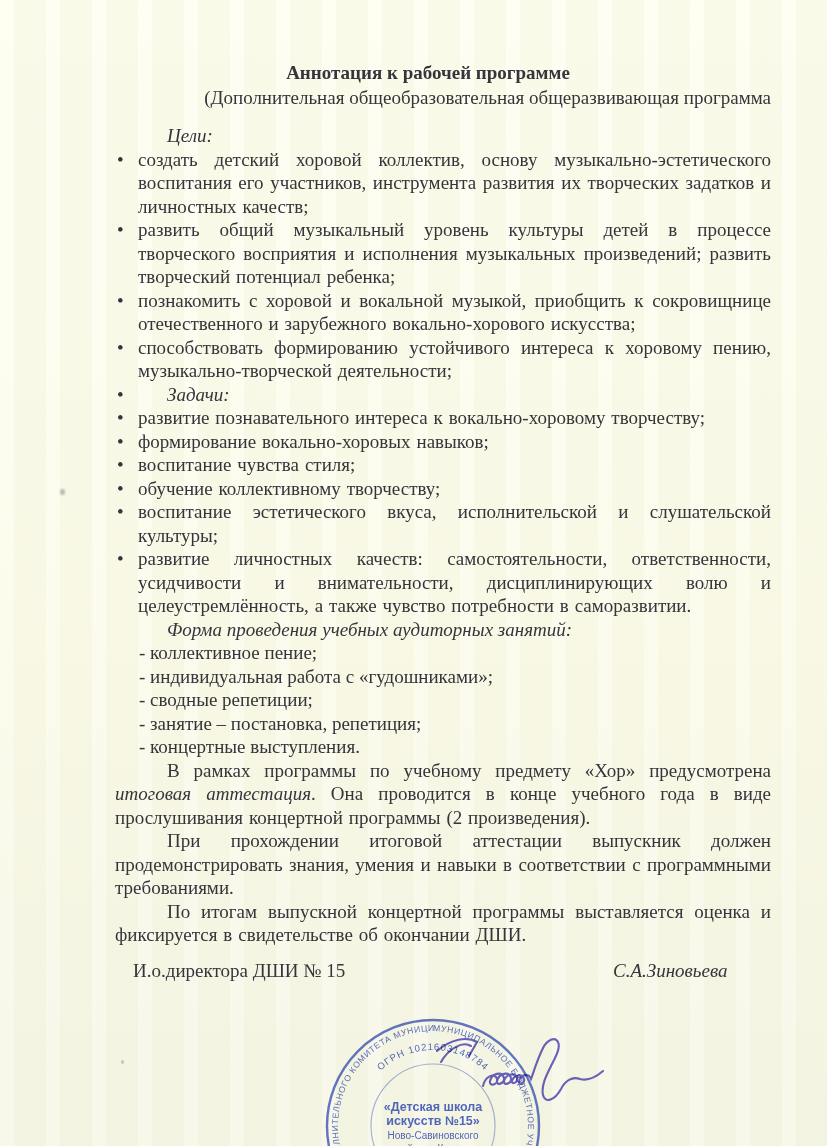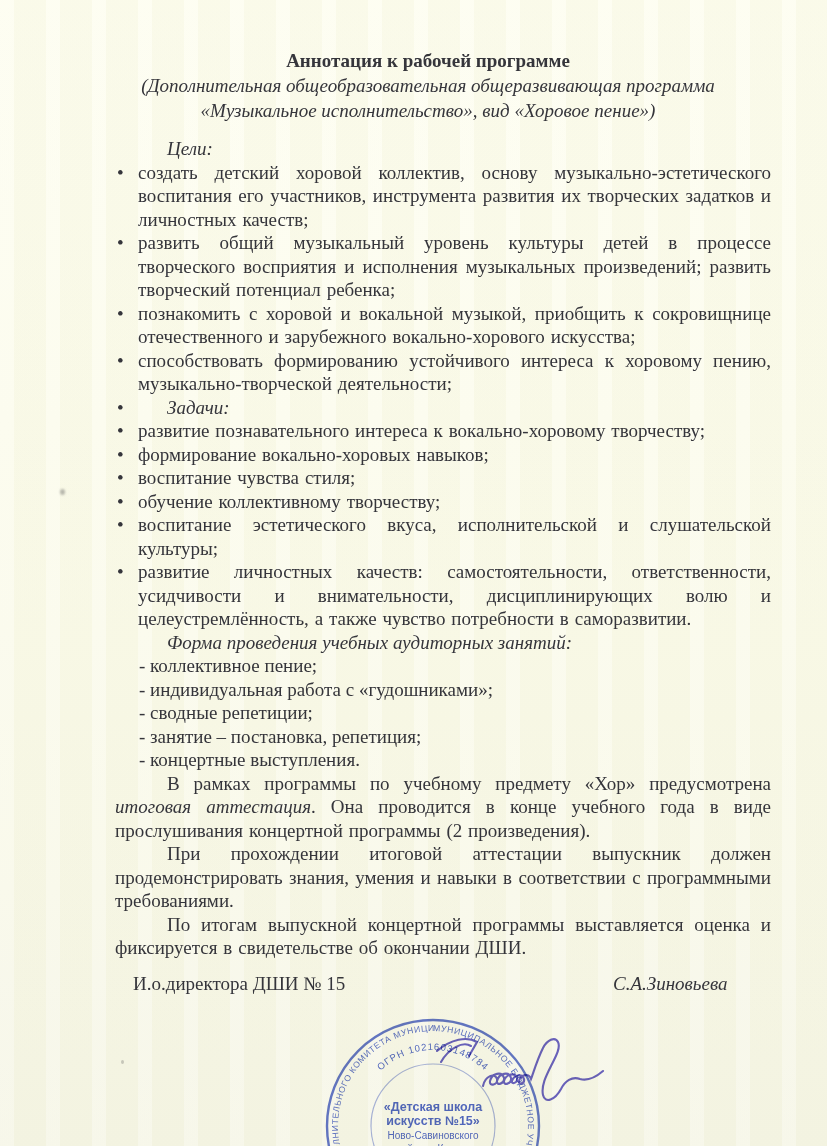--- a/index.html
+++ b/index.html
@@ -8,26 +8,26 @@
     width:827px;height:1146px;
     background:#fcfcec;
     background-image:
       repeating-linear-gradient(90deg, rgba(255,255,255,.25) 0 14px, rgba(240,240,218,.22) 14px 46px),
       linear-gradient(180deg,#fdfdee 0%, #fafae8 55%, #f4f4e3 100%);
     overflow:hidden;
     font-family:"Liberation Serif","DejaVu Serif",serif;
     color:#35353b;
   }
   .doc{
-    position:absolute;left:115px;top:48px;width:656px;
+    position:absolute;left:115px;top:60px;width:656px;
     font-size:19px;line-height:23.5px;
   }
   .titles{ text-align:center; line-height:25px; margin-left:-30px; margin-bottom:14px;}
   .title-main{font-weight:bold;}
-  .title-sub{font-style:italic;}
+  .title-sub{text-align:right;}
   .hdr{ font-style:italic; text-indent:52px; }
   p{margin:0;}
   .para{ text-align:justify; text-indent:52px; word-spacing:.06em;}
   .bullet{ position:relative; padding-left:23px; text-align:justify; word-spacing:.06em;}
   .bullet .mark{ position:absolute; left:2px; top:0;}
   .dash-item{ text-align:left;margin-left:24px;}
   .em{font-style:italic;}
   .sig-row{ position:relative; margin-top:12px; height:30px;}
   .sig-role{ position:absolute; left:18px; top:0;}
   .sig-name{ position:absolute; left:498px; top:0;font-style:italic;}
@@ -40,21 +40,20 @@
 </head>
 <body>
 
 <div class="page">
 
   <div class="doc">
 
     <div class="titles">
       <div class="title-main">Аннотация к рабочей программе</div>
       <div class="title-sub">(Дополнительная общеобразовательная общеразвивающая программа</div>
-      <div class="title-sub">«Музыкальное исполнительство», вид «Хоровое пение»)</div>
     </div>
 
     <p class="hdr">Цели:</p>
 
     <p class="bullet"><span class="mark">•</span><span>создать детский хоровой коллектив, основу музыкально-эстетического воспитания его участников, инструмента развития их творческих задатков и личностных качеств;</span></p>
     <p class="bullet"><span class="mark">•</span><span>развить общий музыкальный уровень культуры детей в процессе творческого восприятия и исполнения музыкальных произведений; развить творческий потенциал ребенка;</span></p>
     <p class="bullet"><span class="mark">•</span><span>познакомить с хоровой и вокальной музыкой, приобщить к сокровищнице отечественного и зарубежного вокально-хорового искусства;</span></p>
     <p class="bullet"><span class="mark">•</span><span>способствовать формированию устойчивого интереса к хоровому пению, музыкально-творческой деятельности;</span></p>
     <p class="bullet"><span class="mark">•</span></p>
 

